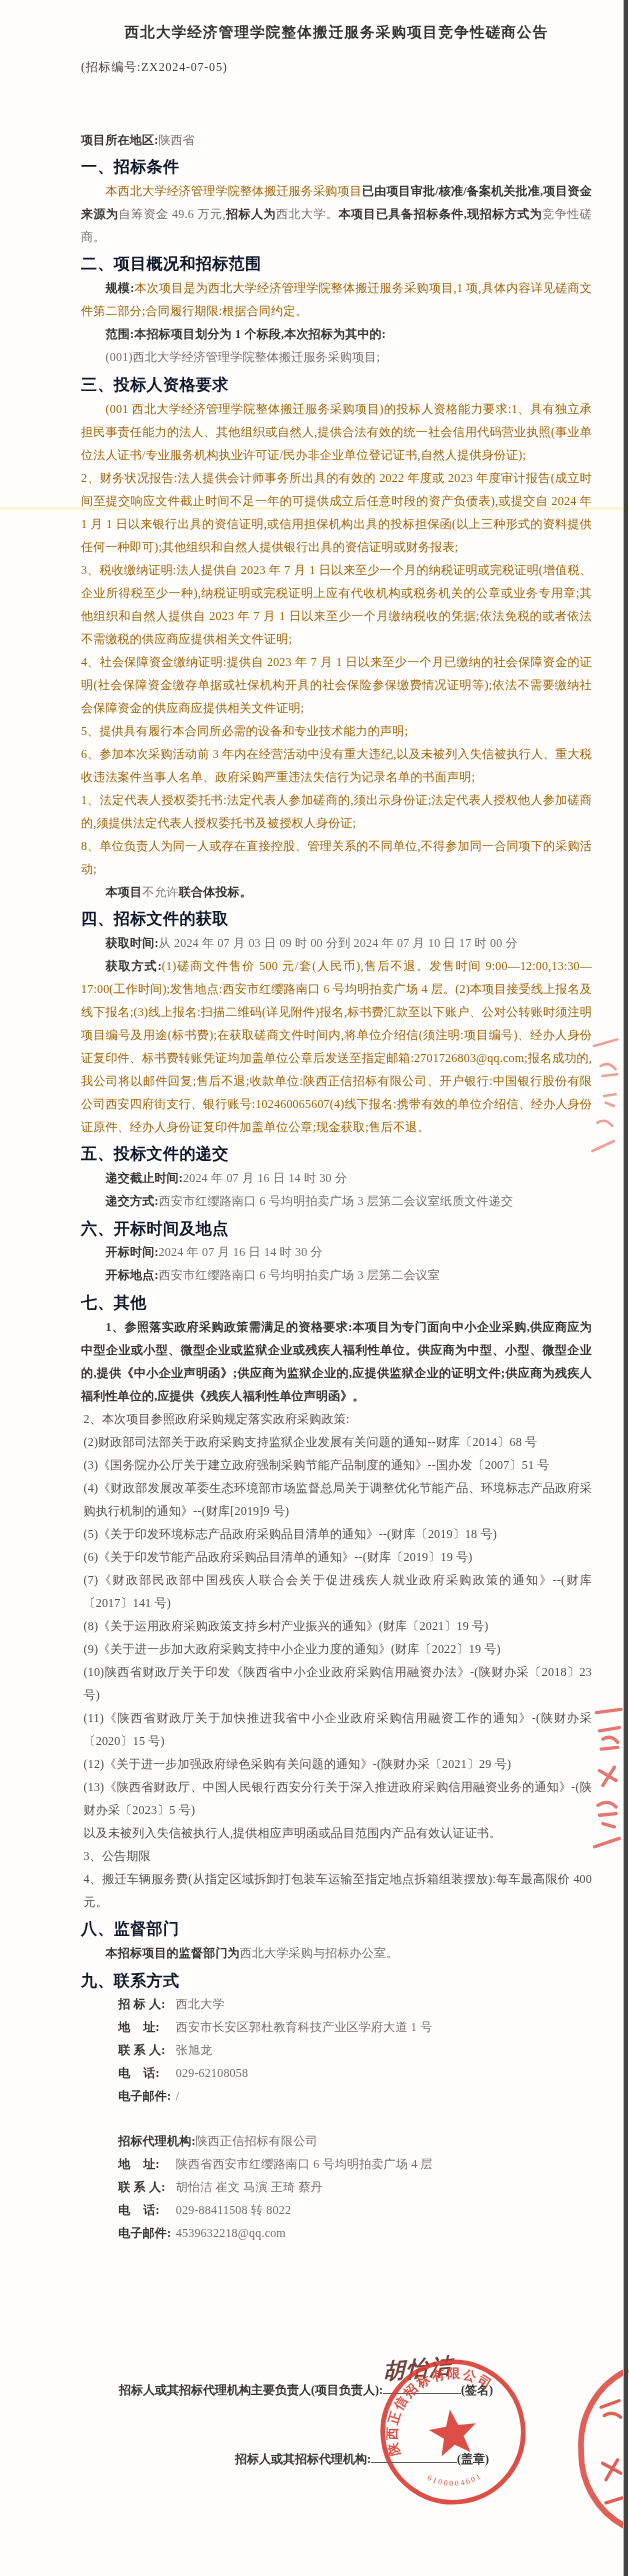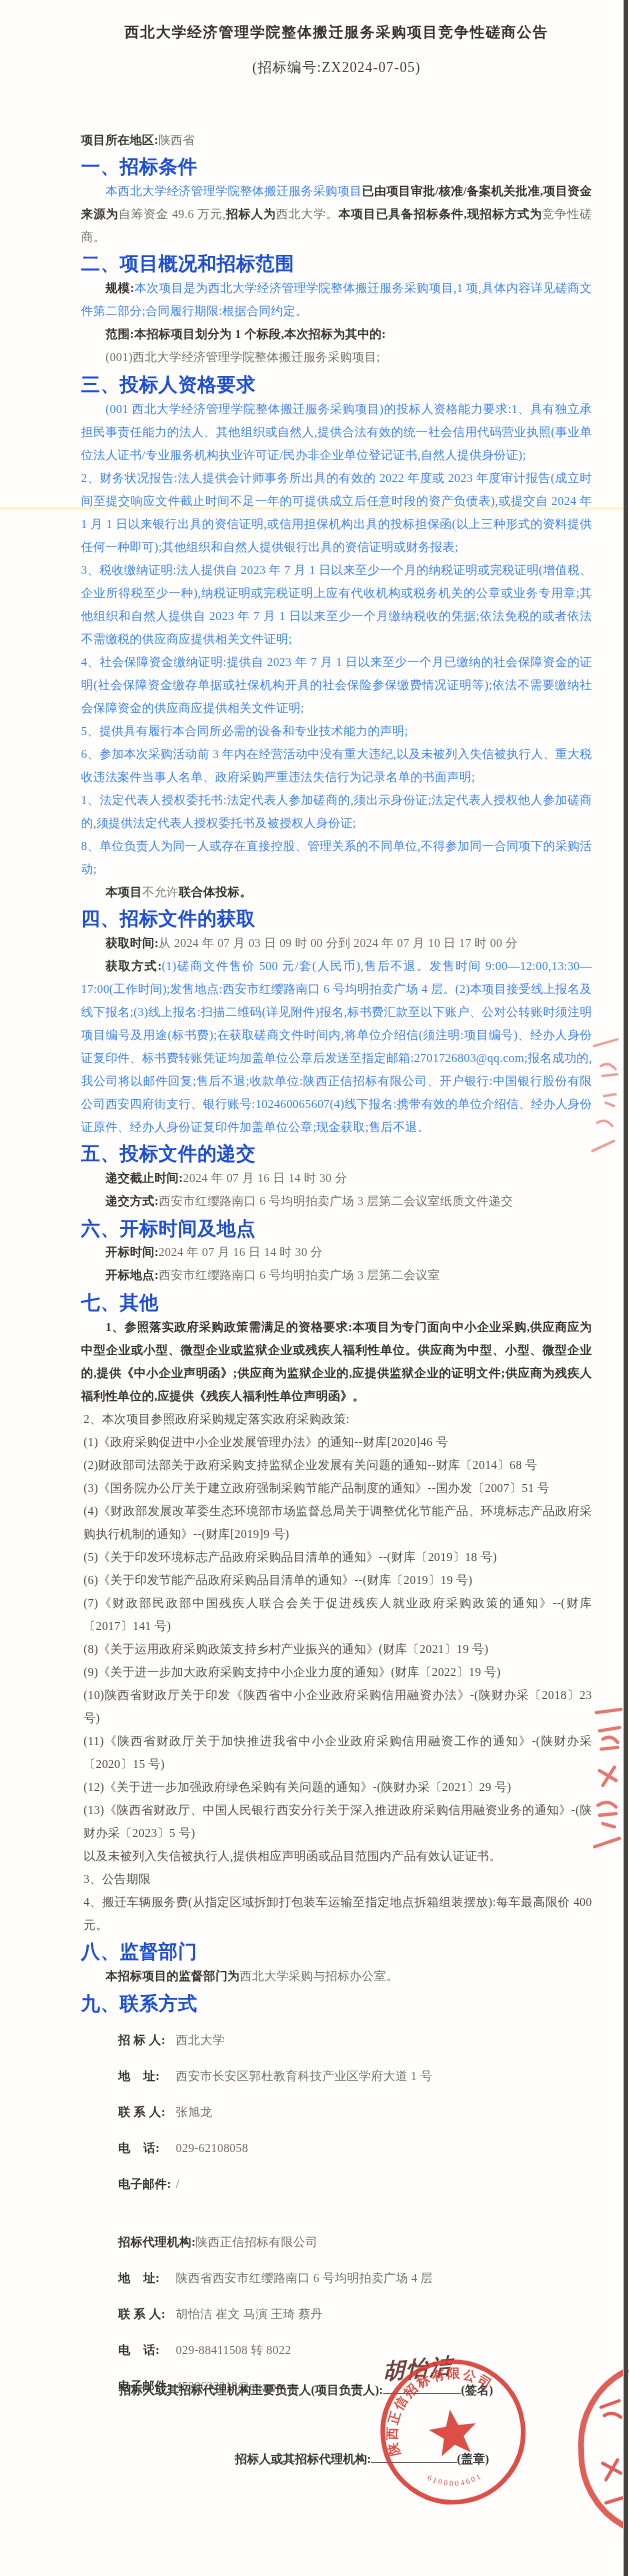--- a/index.html
+++ b/index.html
@@ -17,32 +17,32 @@
     font-size:12px;
     line-height:23px;
     text-align:justify;
     letter-spacing:0.2px;
   }
   h1{
     margin:0;
     font-size:14.5px;line-height:21.6px;
     text-align:center;color:#333;font-weight:700;letter-spacing:1.2px;
   }
-  .subtitle{margin-top:12.5px;text-align:center;font-size:14px;color:#3d3d3d;letter-spacing:0.8px;}
+  .subtitle{margin-top:12.5px;text-align:left;font-size:12px;color:#3d3d3d;letter-spacing:0.8px;}
   .region{margin-top:50px;}
-  h2{margin:2.5px 0 0.8px;font-size:19px;line-height:25px;color:#1d4ed8;font-weight:700;letter-spacing:0.4px;}
+  h2{margin:2.5px 0 0.8px;font-size:16px;line-height:25px;color:#0f172a;font-weight:700;letter-spacing:0.4px;}
   p{margin:0;}
   .ind{text-indent:2.05em;}
   .b{font-weight:700;color:#363636;}
   .v{color:#6f6f6f;}
-  .body-t{color:#3b82f6;}
+  .body-t{color:#a16207;}
   .it{color:#7b7b7b;}
   .policy{padding-left:2.5px;color:#4f4f4f;}
   .crow{padding-left:3.1em;}
-  .crow .lab{display:inline-block;min-width:4.8em;font-weight:700;color:#363636;white-space:pre;margin-top:13px;}
+  .crow .lab{display:inline-block;min-width:4.8em;font-weight:700;color:#363636;white-space:pre;}
   .crow.gap{margin-top:21.6px;}
   
   .scan-edge{position:absolute;top:0;right:0.8px;width:4.2px;height:100%;background:#424242;}
   .scan-edge-soft{position:absolute;top:0;right:5px;width:0.8px;height:100%;background:#b9b9b9;}
   .scan-yellow{position:absolute;left:0;top:507px;width:100%;height:3.3px;background:#fbf3c9;opacity:.85;}
   
   .sig-area{position:absolute;left:0;top:2324px;width:629px;height:252px;}
   .sigrow{position:absolute;white-space:nowrap;font-size:12px;line-height:23px;}
   .sigrow1{left:119px;top:55px;}
   .sigrow2{left:235px;top:124px;}
@@ -113,21 +113,20 @@
     <section>
       <h2>六、开标时间及地点</h2>
       <p class="ind"><span class="b">开标时间:</span><span class="v">2024 年 07 月 16 日 14 时 30 分</span></p>
       <p class="ind"><span class="b">开标地点:</span><span class="v">西安市红缨路南口 6 号均明拍卖广场 3 层第二会议室</span></p>
     </section>
 
     <section>
       <h2>七、其他</h2>
       <p class="ind b">1、参照落实政府采购政策需满足的资格要求:本项目为专门面向中小企业采购,供应商应为中型企业或小型、微型企业或监狱企业或残疾人福利性单位。供应商为中型、小型、微型企业的,提供《中小企业声明函》;供应商为监狱企业的,应提供监狱企业的证明文件;供应商为残疾人福利性单位的,应提供《残疾人福利性单位声明函》。</p>
       <p class="policy">2、本次项目参照政府采购规定落实政府采购政策:</p>
-      <p class="policy">(1)《政府采购促进中小企业发展管理办法》的通知--财库[2020]46 号</p>
       <p class="policy">(2)财政部司法部关于政府采购支持监狱企业发展有关问题的通知--财库〔2014〕68 号</p>
       <p class="policy">(3)《国务院办公厅关于建立政府强制采购节能产品制度的通知》--国办发〔2007〕51 号</p>
       <p class="policy">(4)《财政部发展改革委生态环境部市场监督总局关于调整优化节能产品、环境标志产品政府采购执行机制的通知》--(财库[2019]9 号)</p>
       <p class="policy">(5)《关于印发环境标志产品政府采购品目清单的通知》--(财库〔2019〕18 号)</p>
       <p class="policy">(6)《关于印发节能产品政府采购品目清单的通知》--(财库〔2019〕19 号)</p>
       <p class="policy">(7)《财政部民政部中国残疾人联合会关于促进残疾人就业政府采购政策的通知》--(财库〔2017〕141 号)</p>
       <p class="policy">(8)《关于运用政府采购政策支持乡村产业振兴的通知》(财库〔2021〕19 号)</p>
       <p class="policy">(9)《关于进一步加大政府采购支持中小企业力度的通知》(财库〔2022〕19 号)</p>
       <p class="policy">(10)陕西省财政厅关于印发《陕西省中小企业政府采购信用融资办法》-(陕财办采〔2018〕23 号)</p>
       <p class="policy">(11)《陕西省财政厅关于加快推进我省中小企业政府采购信用融资工作的通知》-(陕财办采〔2020〕15 号)</p>

